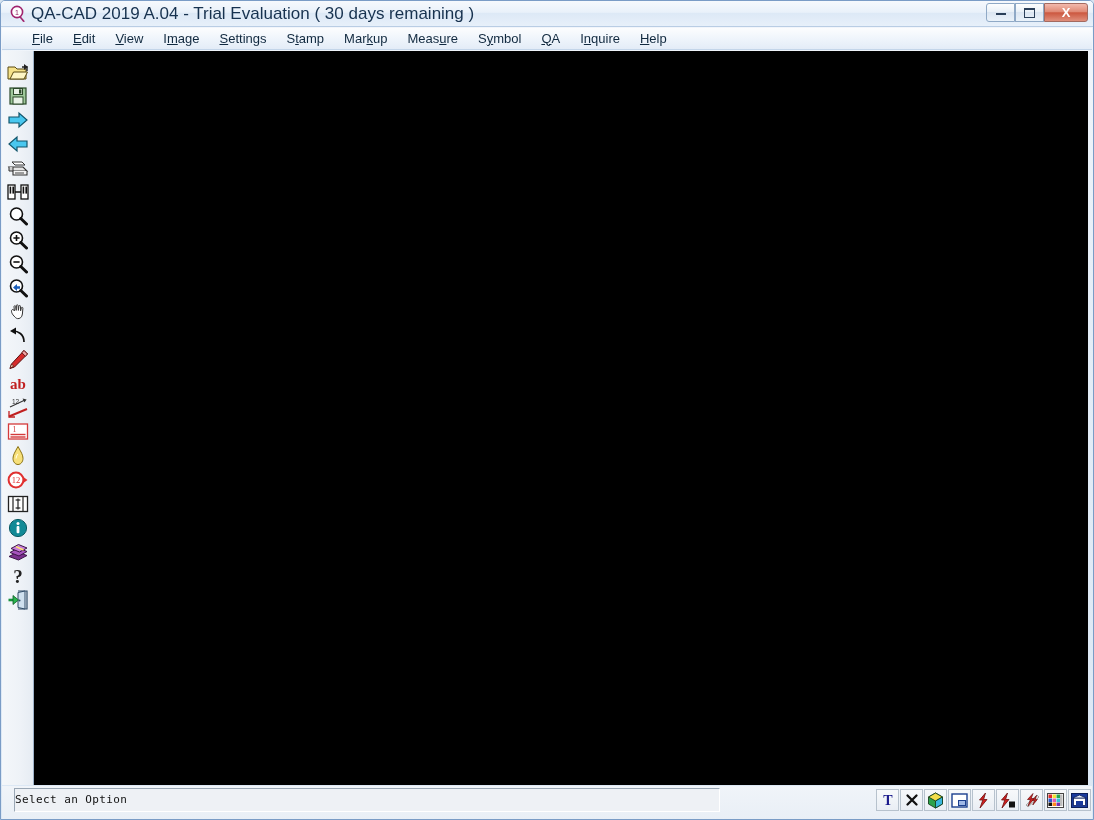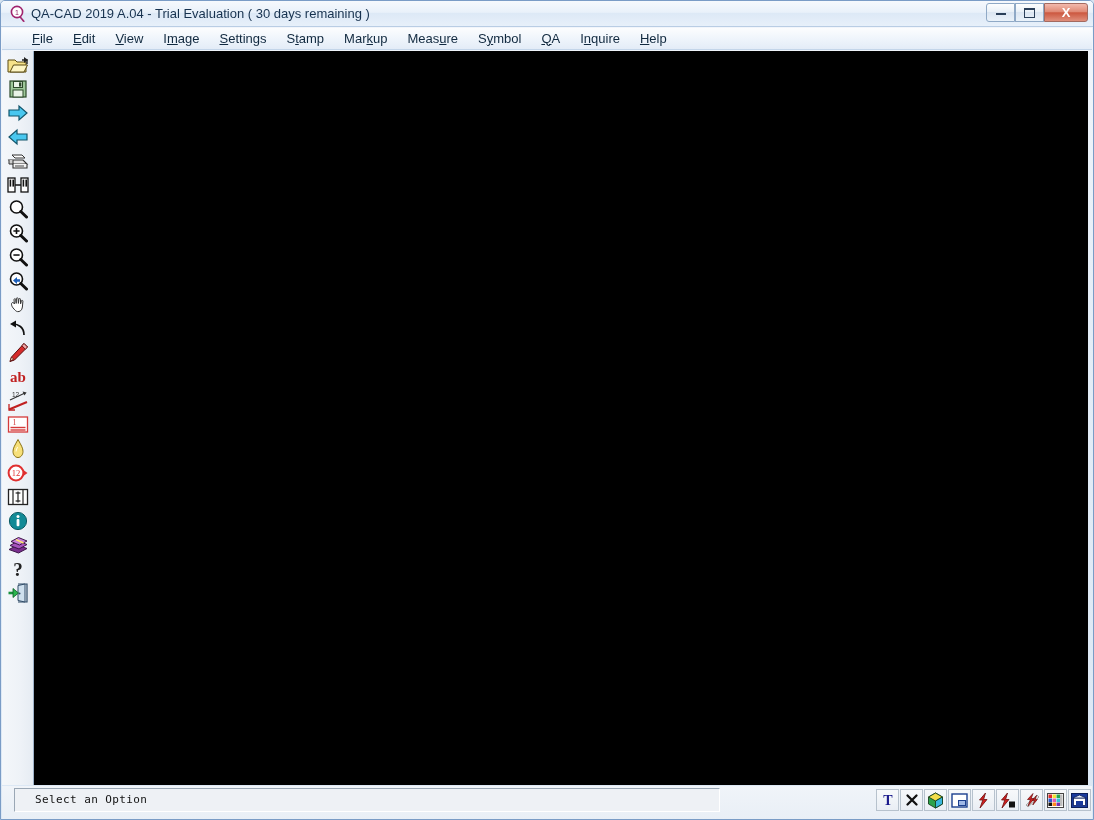--- a/index.html
+++ b/index.html
@@ -31,21 +31,21 @@
     box-sizing: border-box;
   }
   #title-icon {
     position: absolute;
     left: 8px; top: 4px;
     width: 18px; height: 18px;
   }
   #title-text {
     position: absolute;
     left: 30px; top: 4px;
-    font-size: 13px;
+    font-size: 17px;
     color: #17324f;
     line-height: 18px;
     white-space: nowrap;
   }
   .winbtn {
     position: absolute;
     top: 2px;
     width: 29px; height: 19px;
     box-sizing: border-box;
     border: 1px solid #8fa9c6;
@@ -91,21 +91,21 @@
   .menu-item u { text-decoration: underline; }
 
   
   #toolbar {
     position: absolute;
     left: 1px; top: 50px;
     width: 32px; height: 734px;
     background: linear-gradient(to right, #f4f7fa 0%, #eef2f7 60%, #e6ecf3 100%);
     border-right: 1px solid #9fb3c9;
     box-sizing: border-box;
-    padding-top: 2px;
+    padding-top: 9px;
   }
   .tool {
     position: relative;
     width: 30px; height: 24px;
     margin: 0 auto 0 auto;
     display: flex;
     align-items: center;
     justify-content: center;
     cursor: default;
     box-sizing: border-box;
@@ -134,21 +134,21 @@
     left: 12px; top: 2px;
     width: 706px; height: 24px;
     background: #eef1f5;
     border: 1px solid #9aa7b5;
     border-right-color: #ffffff;
     border-bottom-color: #ffffff;
     box-sizing: border-box;
   }
   #status-text {
     position: absolute;
-    left: 20px; top: 4px;
+    left: 0; top: 4px;
     font-family: "DejaVu Sans Mono", "Liberation Mono", monospace;
     font-size: 11px;
     color: #111111;
     white-space: nowrap;
     letter-spacing: 0.4px;
   }
   #status-icons {
     position: absolute;
     left: 874px; top: 2px;
     height: 24px;

